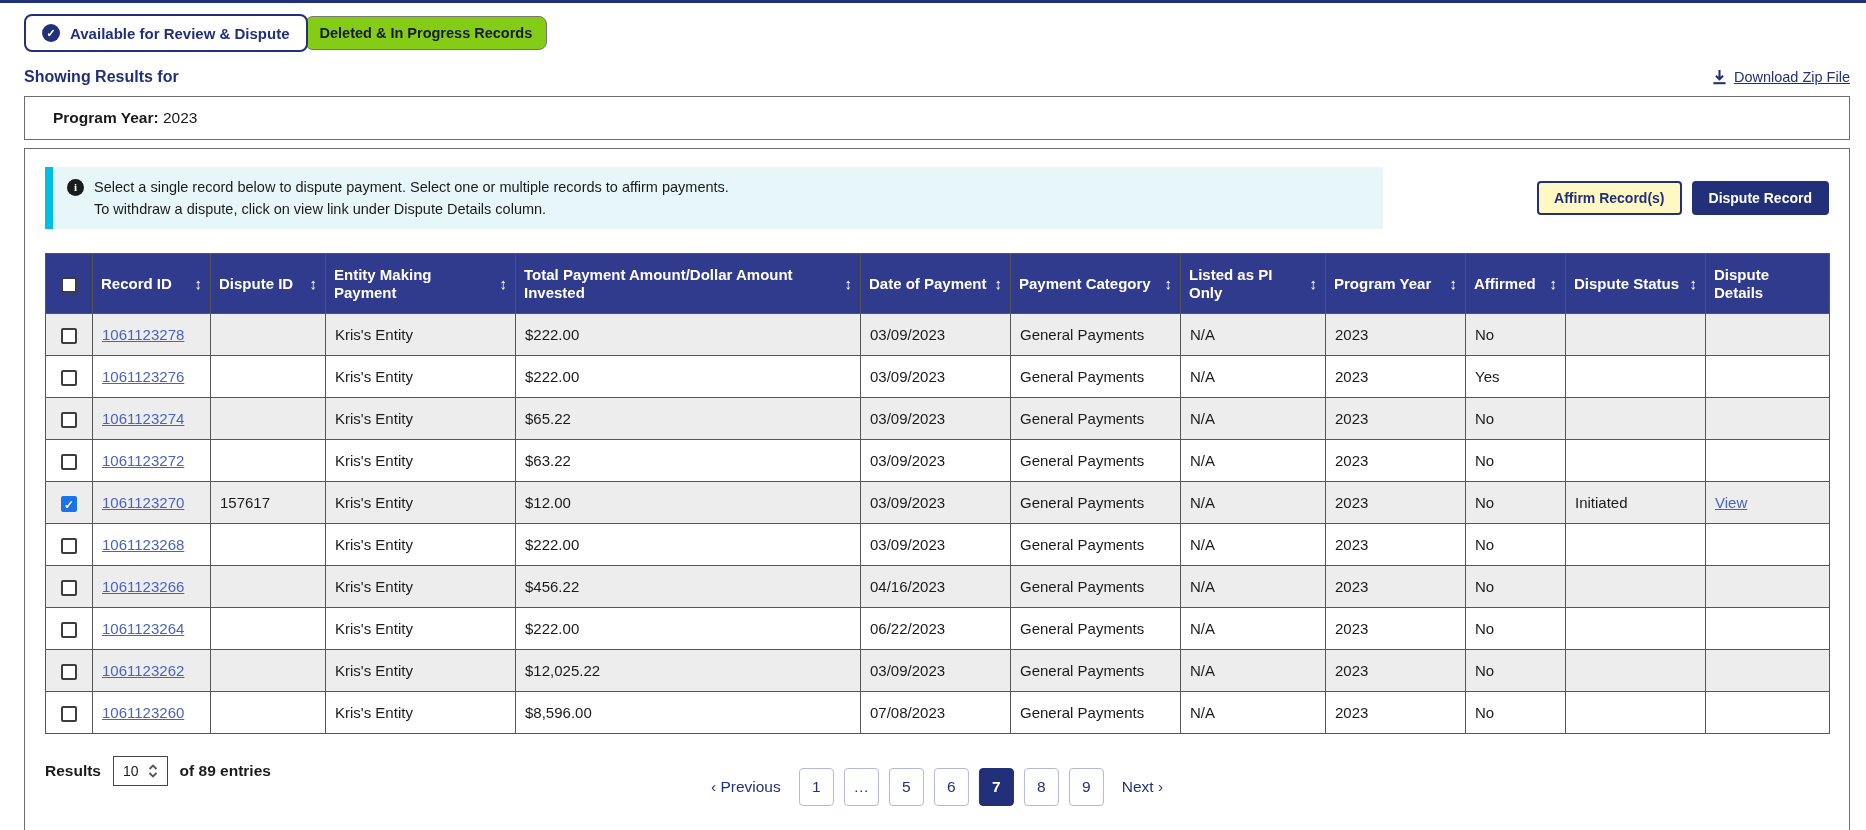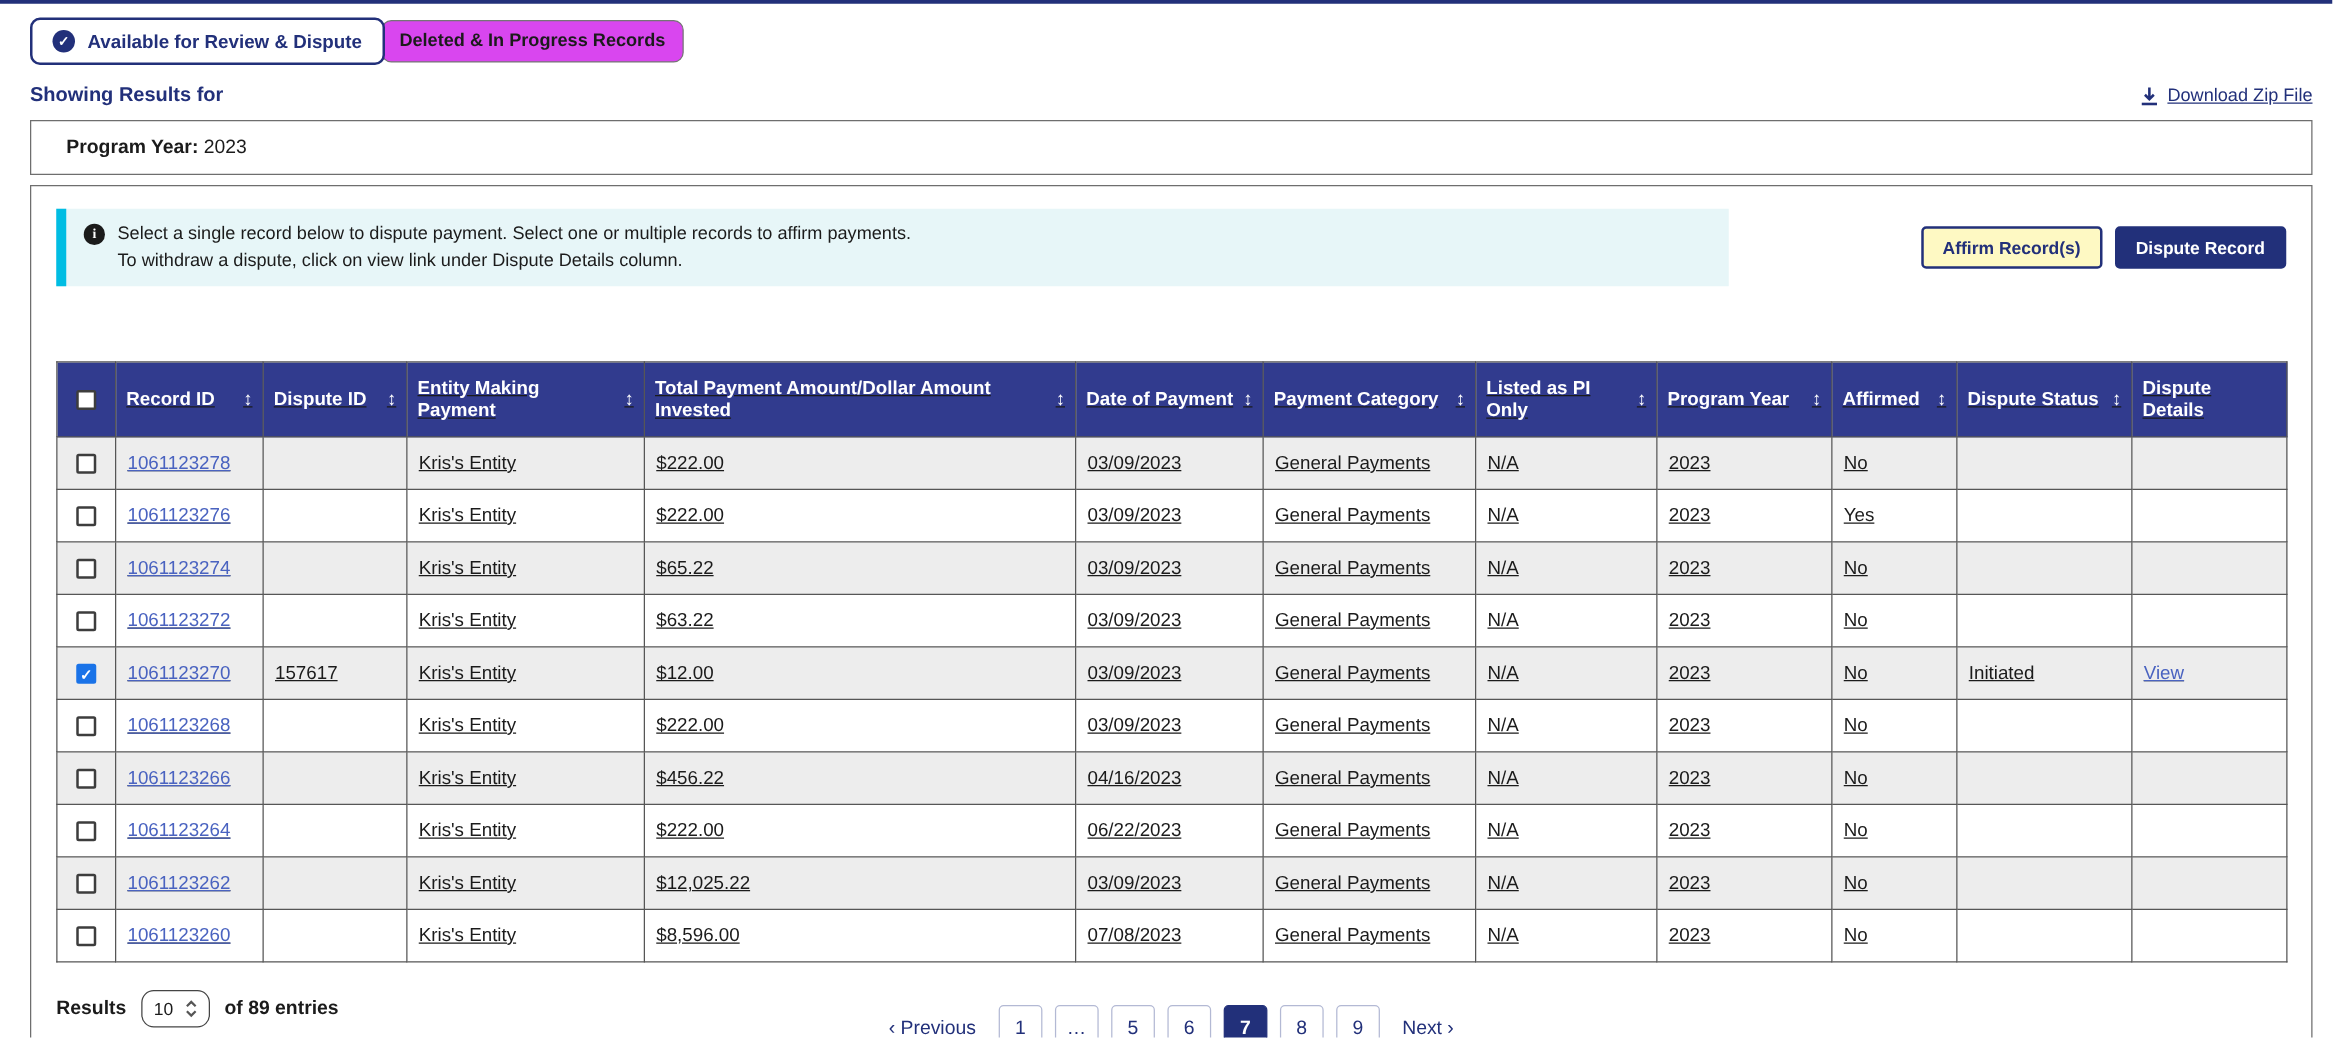--- a/index.html
+++ b/index.html
@@ -25,21 +25,21 @@
   .page{padding:0 16px 0 24px;}
 
   
   .tabs{display:flex;align-items:flex-start;margin-top:11px;}
   .tab{display:inline-flex;align-items:center;gap:10px;font-weight:bold;cursor:pointer;}
   .tab-active{
     background:#fff;border:2px solid var(--navy);border-radius:8px;
     color:var(--navy);padding:8px 16px;font-size:15px;z-index:2;
   }
   .tab-inactive{
-    background:#d946ef;border:1px solid #757575;border-radius:8px;
+    background:#84cc16;border:1px solid #757575;border-radius:8px;
     color:var(--text);padding:8px 14px;font-size:14.5px;margin-left:-3px;margin-top:2px;z-index:1;
   }
   .check-circle{
     width:18px;height:18px;border-radius:50%;background:var(--navy);
     color:#fff;display:inline-flex;align-items:center;justify-content:center;
     font-size:11px;font-weight:bold;flex:none;
   }
 
   
   .results-line{display:flex;justify-content:space-between;align-items:center;margin-top:16px;}
@@ -65,21 +65,21 @@
     display:inline-flex;align-items:center;justify-content:center;
     font-size:11px;font-weight:bold;font-family:"Liberation Serif",serif;flex:none;
   }
   .alert-line2{padding-left:27px;}
   .btn-group{display:flex;gap:10px;align-items:center;}
   .btn{font-family:"Liberation Sans",sans-serif;font-weight:bold;font-size:14px;border-radius:4px;cursor:pointer;white-space:nowrap;}
   .btn-outline{background:#fef9c3;border:2px solid var(--navy);color:var(--navy);padding:7px 15px;}
   .btn-fill{background:var(--navy);border:2px solid var(--navy);color:#fff;padding:7px 15px;}
 
   
-  table{border-collapse:collapse;table-layout:fixed;width:1784px;margin-top:60px;text-decoration:underline;}
+  table{border-collapse:collapse;table-layout:fixed;width:1784px;margin-top:24px;}
   th,td{border:1px solid var(--cell-border);}
   thead th{
     background:var(--header-navy);color:#fff;text-align:left;
     font-size:15px;font-weight:bold;padding:6px 8px;height:60px;vertical-align:middle;
   }
   .th-wrap{display:flex;align-items:center;justify-content:space-between;gap:4px;line-height:18px;}
   .sort-icon{font-weight:normal;font-size:15px;flex:none;cursor:pointer;}
   tbody td{padding:6px 9px;height:42px;font-size:15px;background:#fff;vertical-align:middle;}
   tbody tr.shade td{background:var(--row-shade);}
   td.cb-cell,th.cb-cell{text-align:center;vertical-align:middle;padding:0;}
@@ -88,21 +88,21 @@
     background:#fff;vertical-align:middle;cursor:pointer;line-height:14px;font-size:12px;
   }
   .cb.checked{background:var(--check-blue);border-color:var(--check-blue);color:#fff;font-weight:bold;text-align:center;}
   a.tbl-link{color:var(--link);text-decoration:underline;cursor:pointer;}
 
   
   .pager-row{position:relative;margin-top:17px;height:40px;display:flex;align-items:center;}
   .page-size-group{display:flex;align-items:center;gap:12px;}
   .page-size-group .lbl{font-weight:bold;font-size:15.5px;}
   .size-select{
-    display:inline-flex;align-items:center;gap:9px;border:1px solid #454545;border-radius:10px;
+    display:inline-flex;align-items:center;gap:9px;border:1px solid #454545;border-radius:0;
     padding:6px 9px;background:#fff;cursor:pointer;
   }
   .size-select .val{font-size:14px;}
   .pager-center{
     position:absolute;left:50%;top:16px;transform:translateX(-50%);
     display:flex;align-items:center;gap:10px;height:40px;
   }
   .pager-nav{color:var(--navy);font-size:15.5px;cursor:pointer;white-space:nowrap;padding:0 8px;}
   .page-btn{
     min-width:35px;height:38px;border:1px solid #b3b9d4;border-radius:4px;background:#fff;

